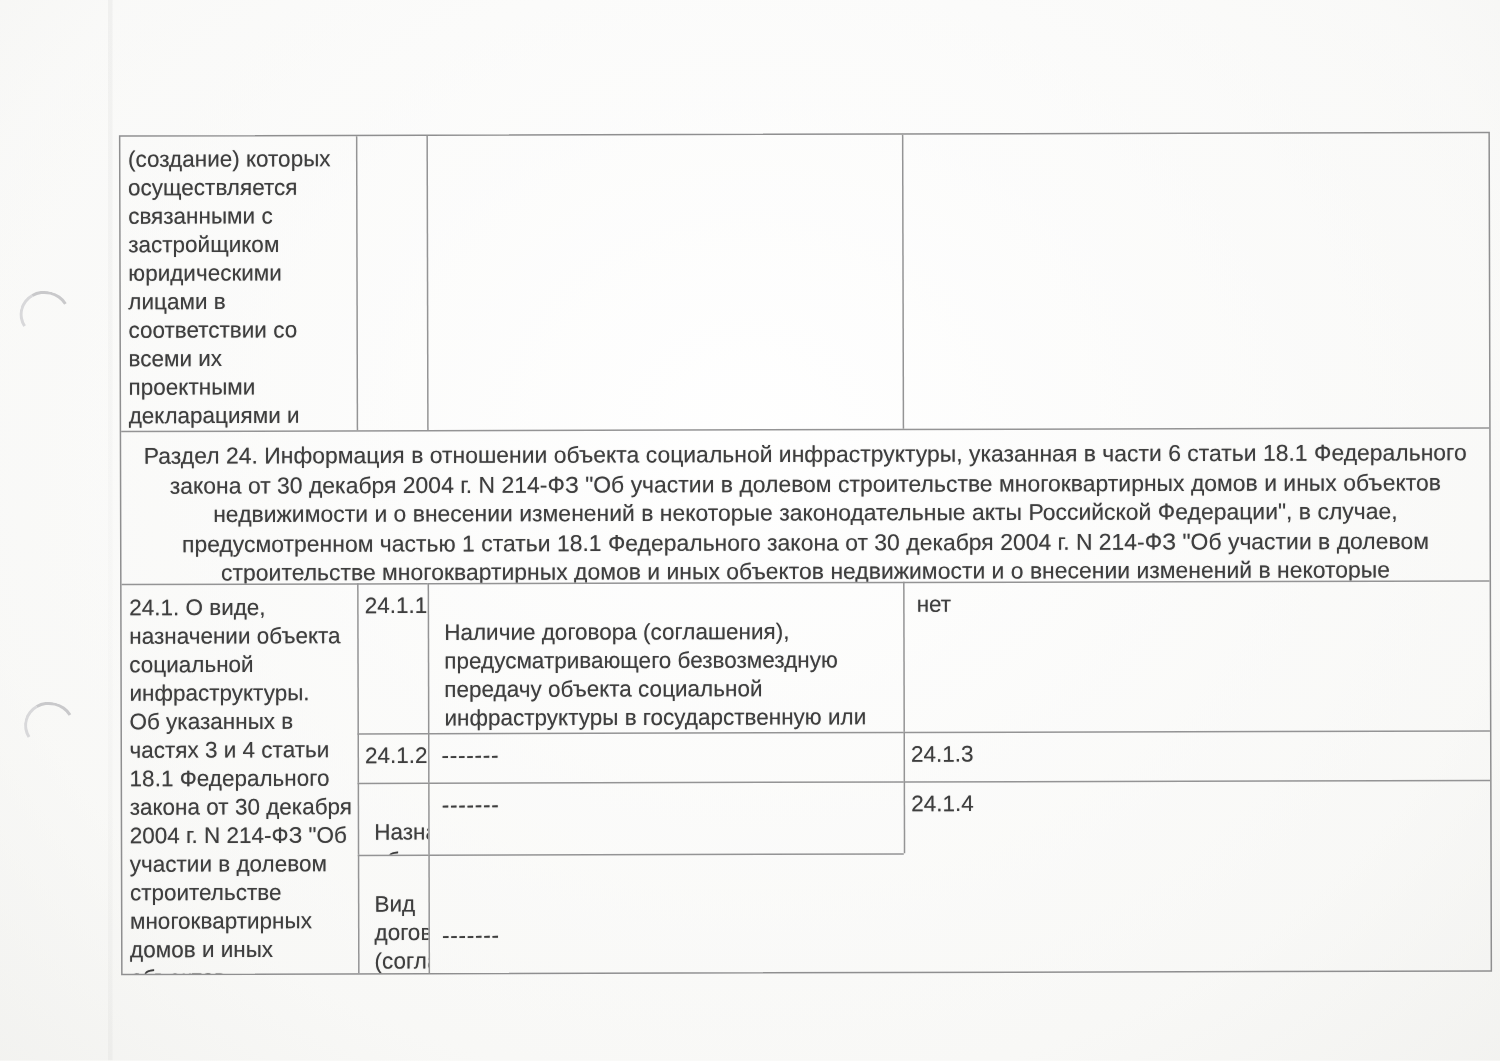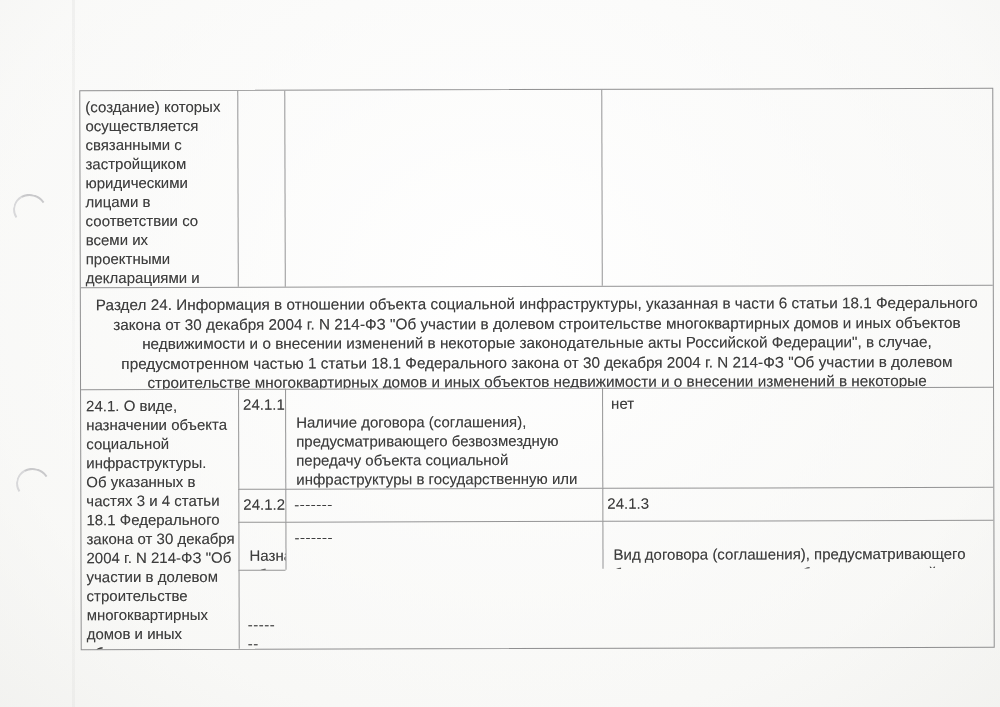--- a/index.html
+++ b/index.html
@@ -84,16 +84,17 @@
   <div class="cell label-cell bl bt">Наличие договора (соглашения), предусматривающего безвозмездную передачу объекта социальной инфраструктуры в государственную или муниципальную собственность</div>
   <div class="cell value-cell bl bt">нет</div>
 
   <div class="cell num-cell bl bt">24.1.2</div>
   <div class="cell value-cell dash-val bl bt">-------</div>
 
   <div class="cell num-cell bl bt">24.1.3</div>
   <div class="cell label-cell bl bt">Назначение объекта некоторые инфраструктуры</div>
   <div class="cell value-cell dash-val bl bt">-------</div>
 
+  <div class="cell num-cell bl bt">24.1.4</div>
   <div class="cell label-cell bl bt">Вид договора (соглашения), предусматривающего безвозмездную передачу объекта социальной инфраструктуры в государственную или муниципальную</div>
   <div class="cell value-cell dash-val push-down bl bt">-------</div>
 
 </div>
 
 </body></html>

